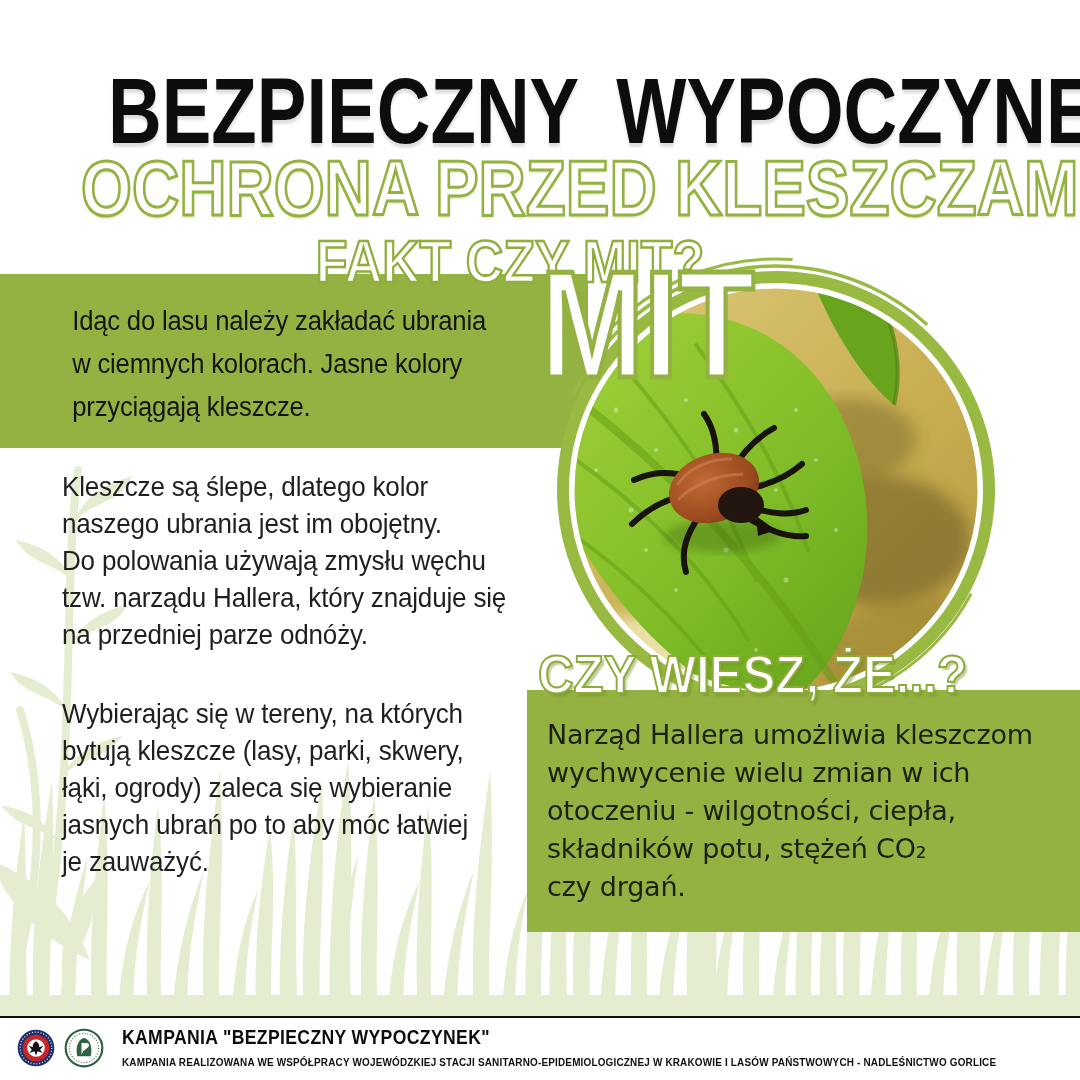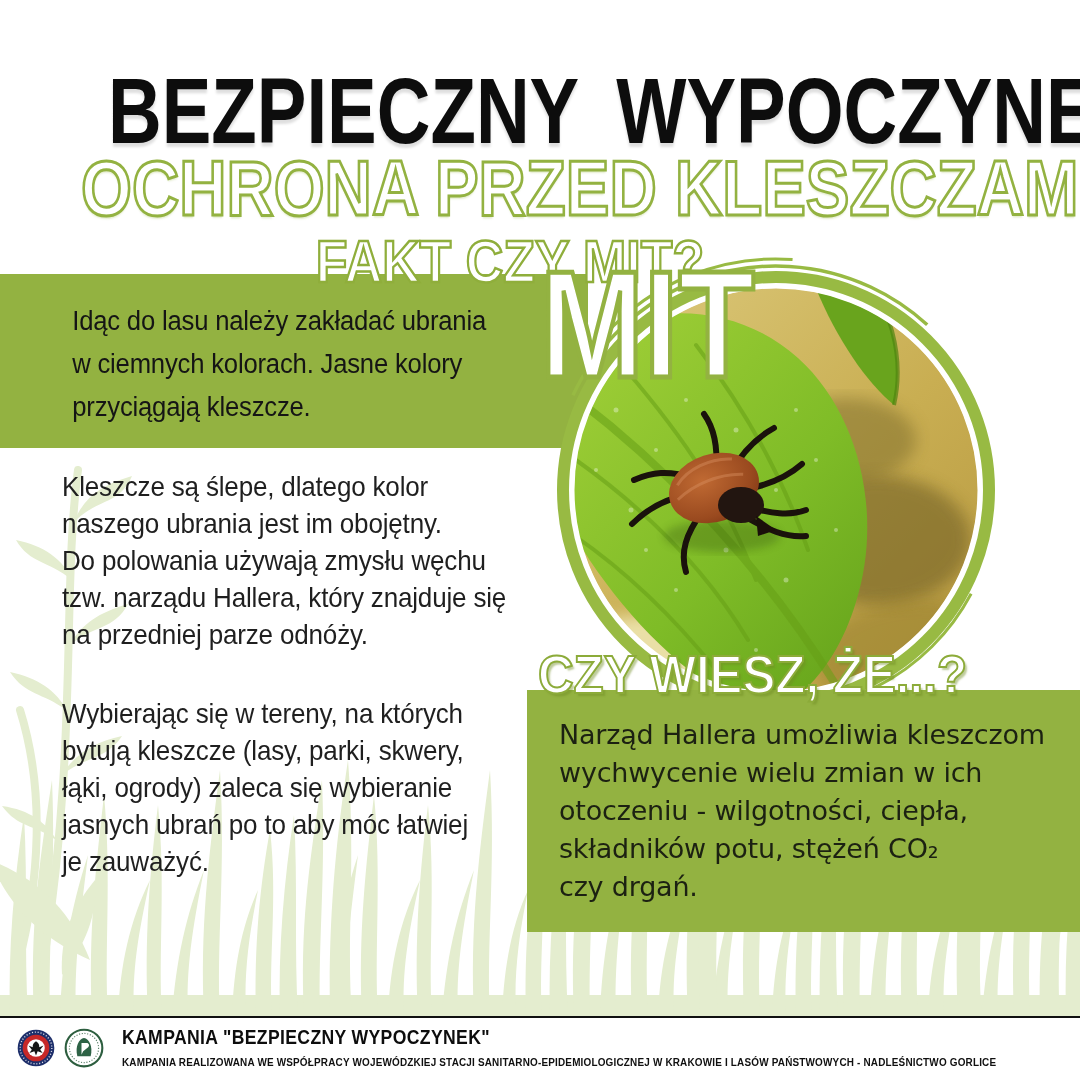--- a/index.html
+++ b/index.html
@@ -47,21 +47,21 @@
   }
 
   
   .box1{top:258px;left:0;width:588px;height:174px;background:#93b241;z-index:2;margin-top:16px;}
   .box1 .txt{
     padding:26px 40px 0 76px;font-size:27px;line-height:43px;color:#151515;
     white-space:pre-line;transform:scaleX(.95);transform-origin:0 0;letter-spacing:-.2px;
   }
   .box2{top:690px;left:527px;width:553px;height:242px;background:#93b241;z-index:5;}
   .box2 .txt{
-    padding:26px 20px 0 32px;font-family:"DejaVu Sans",sans-serif;
+    padding:26px 20px 0 20px;font-family:"DejaVu Sans",sans-serif;
     font-size:27px;line-height:38px;color:#1c2112;white-space:pre-line;letter-spacing:-.2px;
   }
 
   
   .para{
     left:62px;width:510px;font-size:28px;line-height:37px;color:#1f1f1f;
     white-space:pre-line;transform:scaleX(.93);transform-origin:0 0;letter-spacing:-.2px;
     z-index:4;
   }
   .para1{top:468px;}

